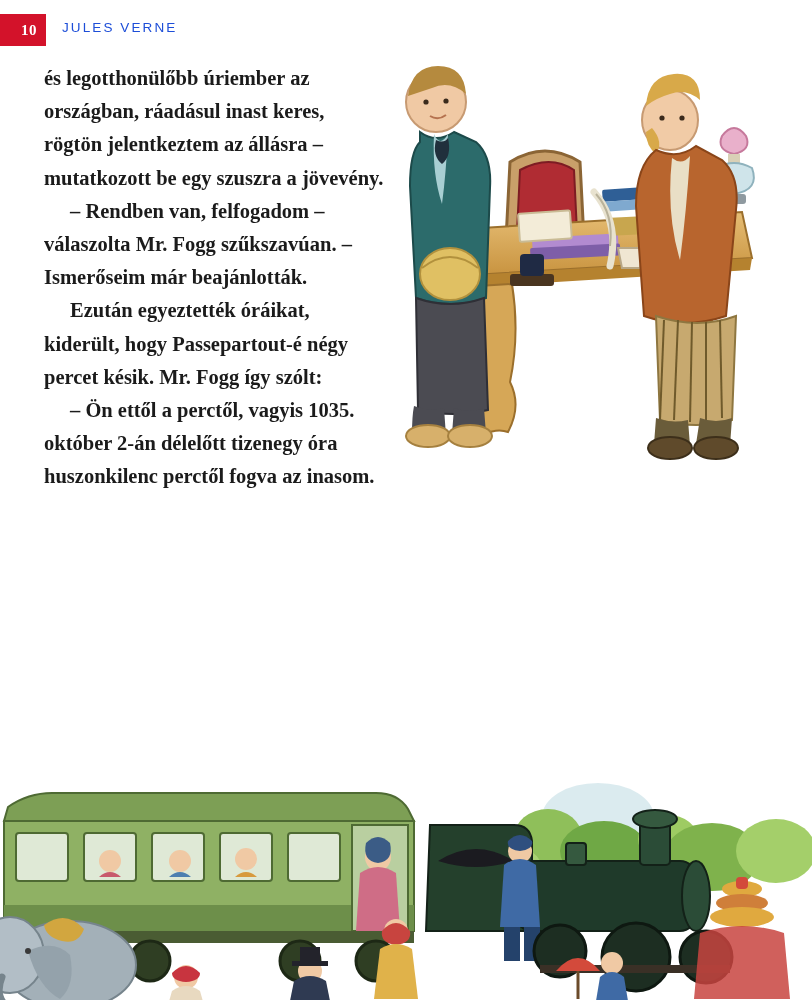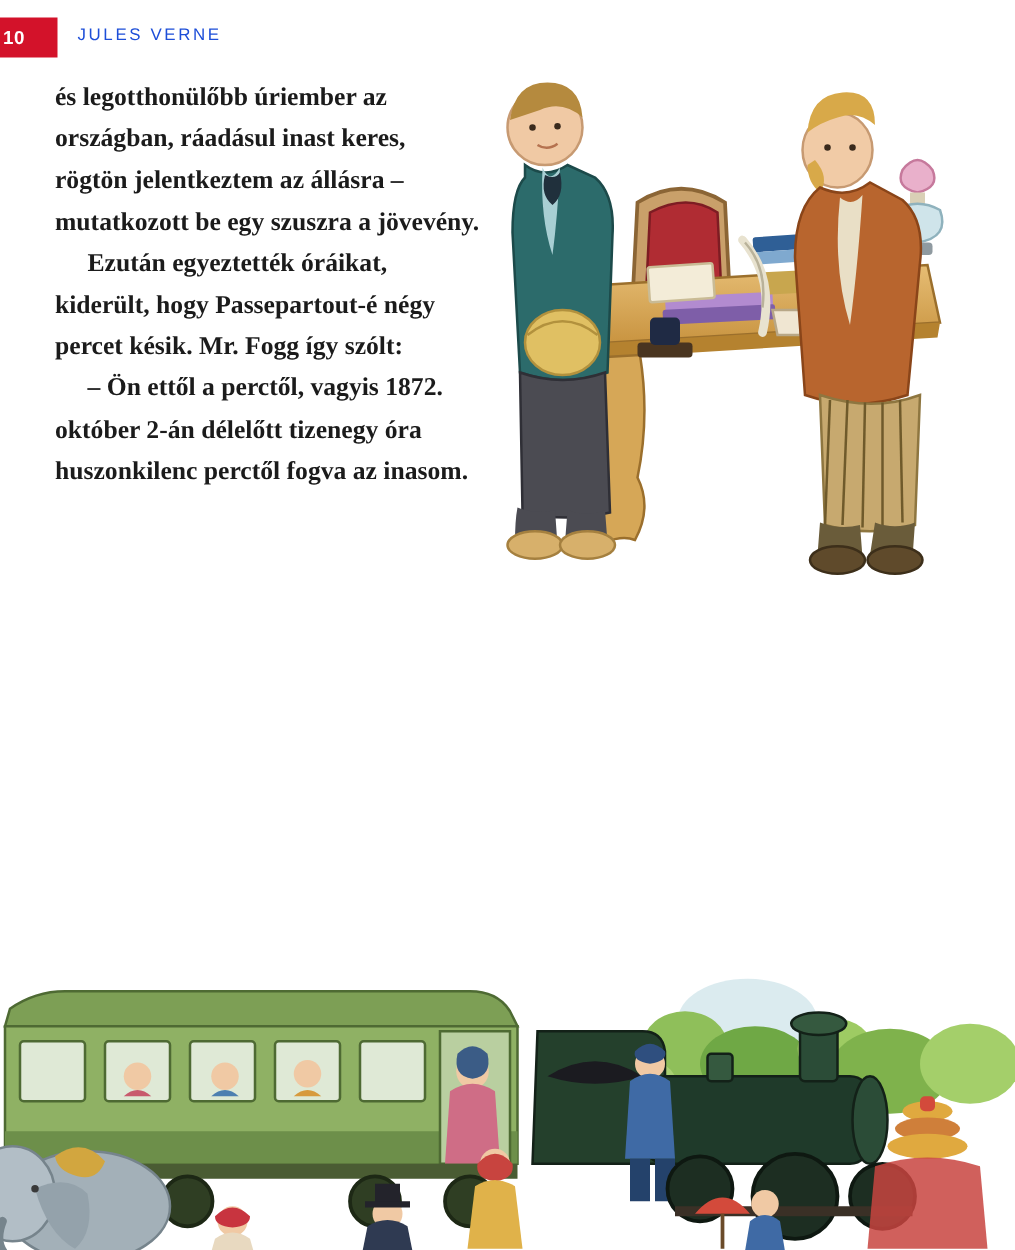--- a/index.html
+++ b/index.html
@@ -24,27 +24,27 @@
     height: 34px;
   }
   .folio-tab {
     position: absolute;
     left: 0;
     top: 0;
     width: 46px;
     height: 32px;
     background: #d3122a;
     color: #ffffff;
-    font-family: Liberation Sans, sans-serif;
+    font-family: Liberation Serif, serif;
     font-size: 15px;
     font-weight: bold;
     display: flex;
     align-items: center;
     justify-content: flex-end;
-    padding-right: 26px;
+    padding-right: 9px;
     box-sizing: border-box;
     letter-spacing: 0.5px;
   }
   .running-head {
     position: absolute;
     left: 62px;
     top: 6px;
     font-family: "Liberation Sans", sans-serif;
     font-size: 13.5px;
     letter-spacing: 2.1px;
@@ -100,22 +100,23 @@
 </head>
 <body>
 
 <div class="page-header">
   <div class="folio-tab">10</div>
   <div class="running-head">JULES VERNE</div>
 </div>
 
 <div class="body-text">
   <p class="narrow">és legotthonülőbb úriember az országban, ráadásul inast keres, rögtön jelentkeztem az állásra – mutatkozott be egy szuszra a jövevény.</p>
+  <p class="narrow indent">– Rendben van, felfogadom – válaszolta Mr. Fogg szűkszavúan. – Ismerőseim már beajánlották.</p>
   <p class="narrow indent">Ezután egyeztették óráikat, kiderült, hogy Passepartout-é négy percet késik. Mr. Fogg így szólt:</p>
-  <p class="narrow indent">– Ön ettől a perctől, vagyis 1872. október 2-án délelőtt tizenegy óra huszonkilenc perctől fogva az inasom.</p>
+  <p class="narrow indent">– Ön ettől a perctől, vagyis 1035. október 2-án délelőtt tizenegy óra huszonkilenc perctől fogva az inasom.</p>
 </div>
 
 <div class="desk-scene">
 <svg viewBox="0 0 430 430" width="430" height="430" xmlns="http://www.w3.org/2000/svg">
   <defs>
     <linearGradient id="wood" x1="0" y1="0" x2="0" y2="1">
       <stop offset="0%" stop-color="#e6bd74"></stop>
       <stop offset="100%" stop-color="#c8933f"></stop>
     </linearGradient>
   </defs>

